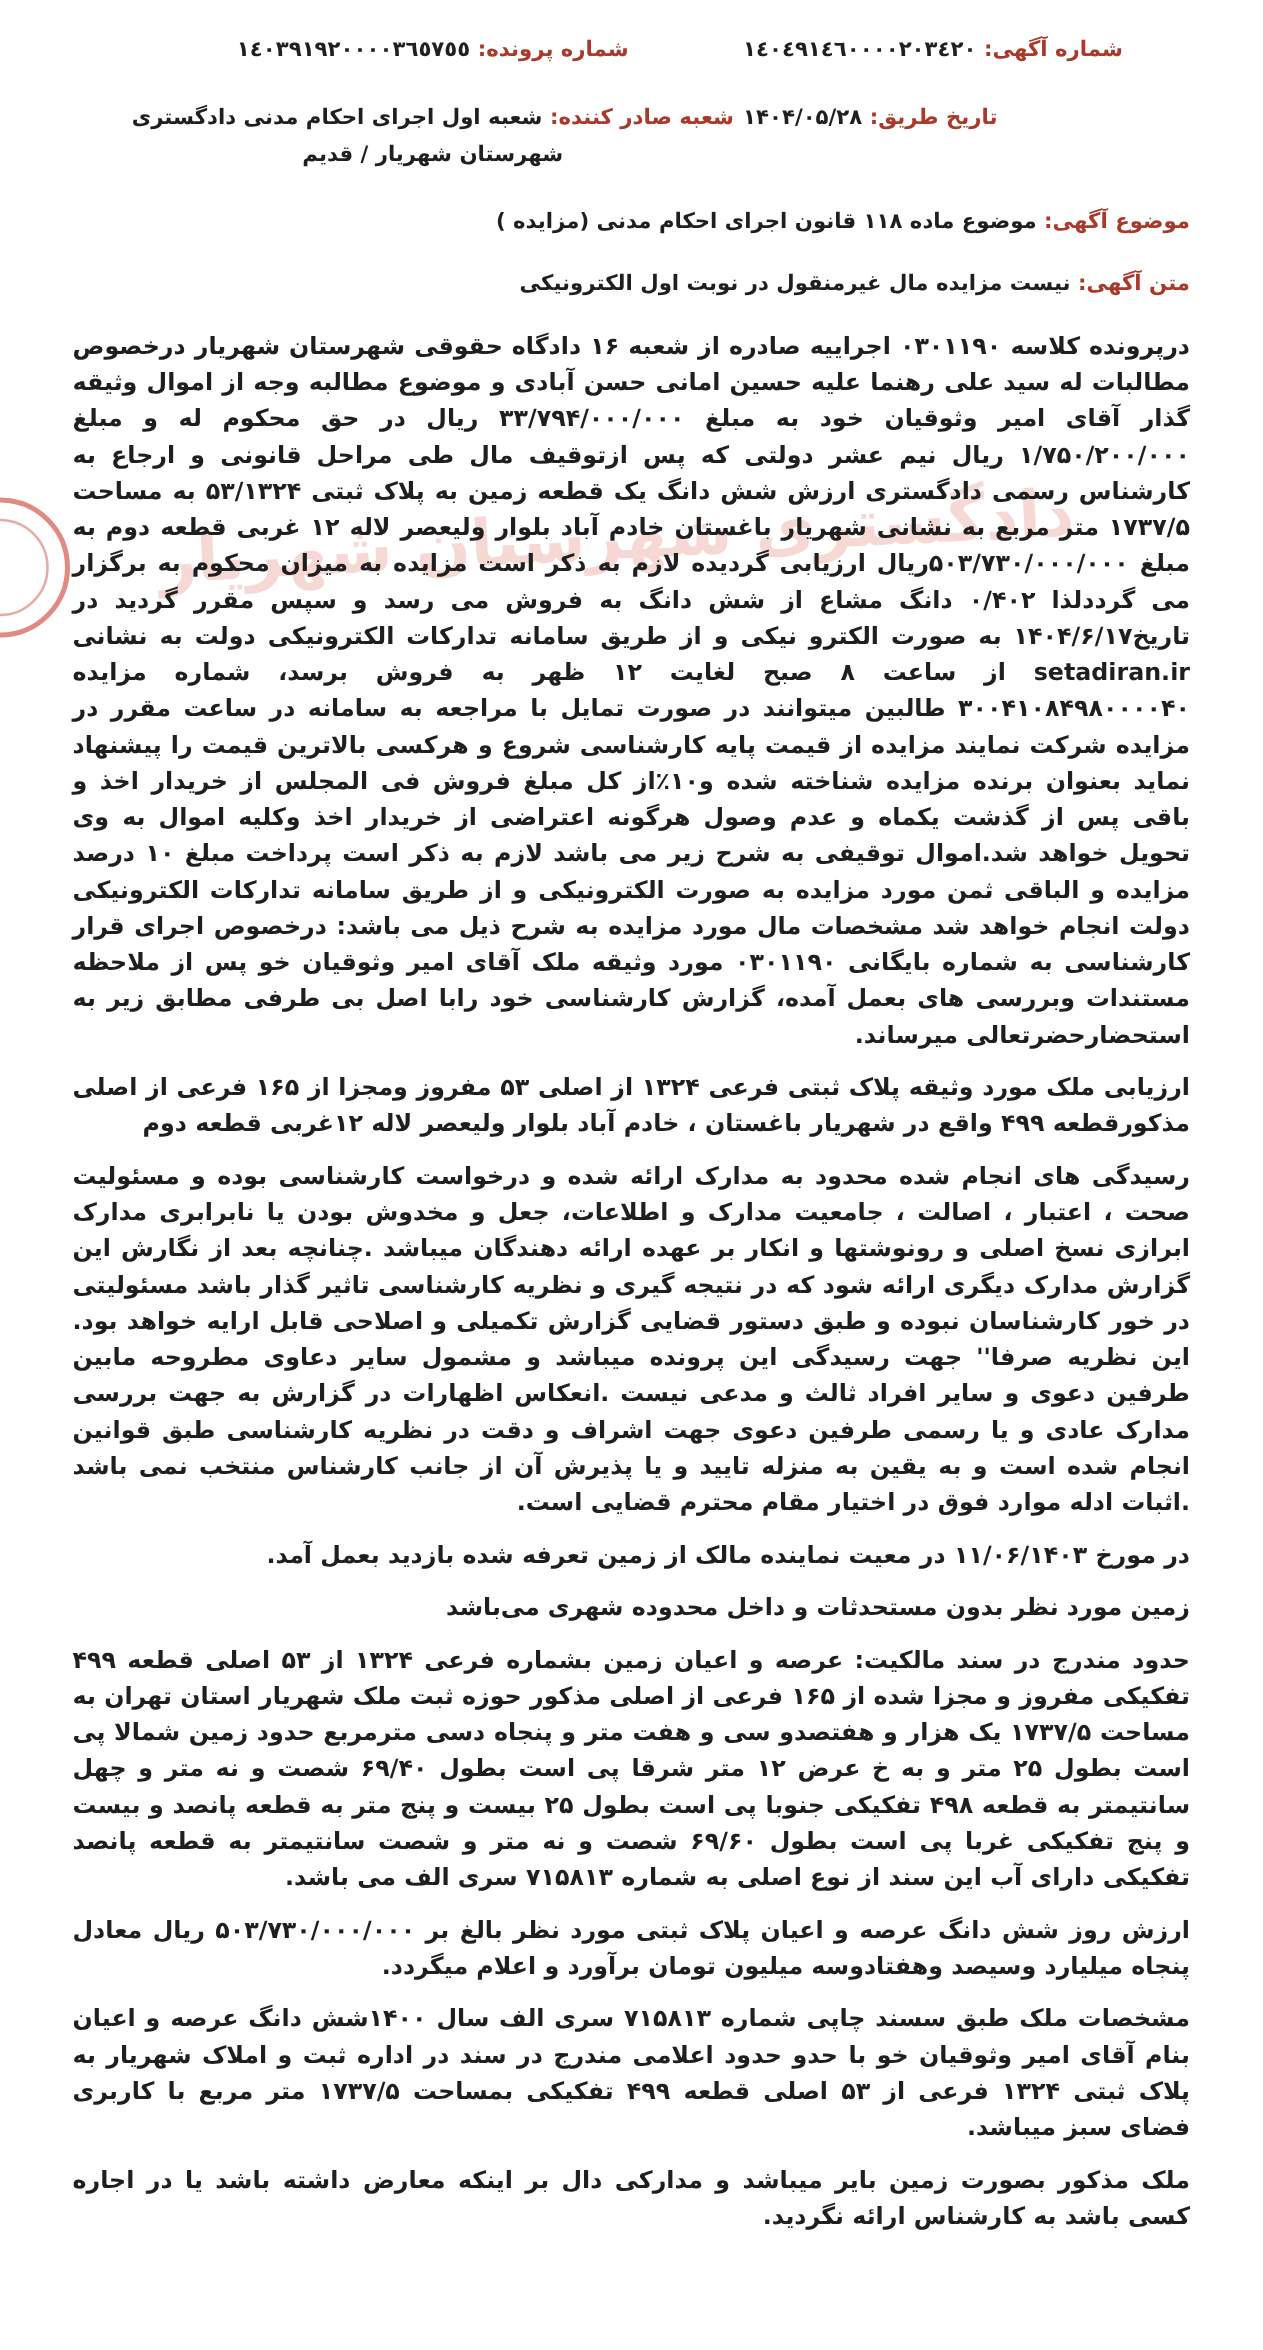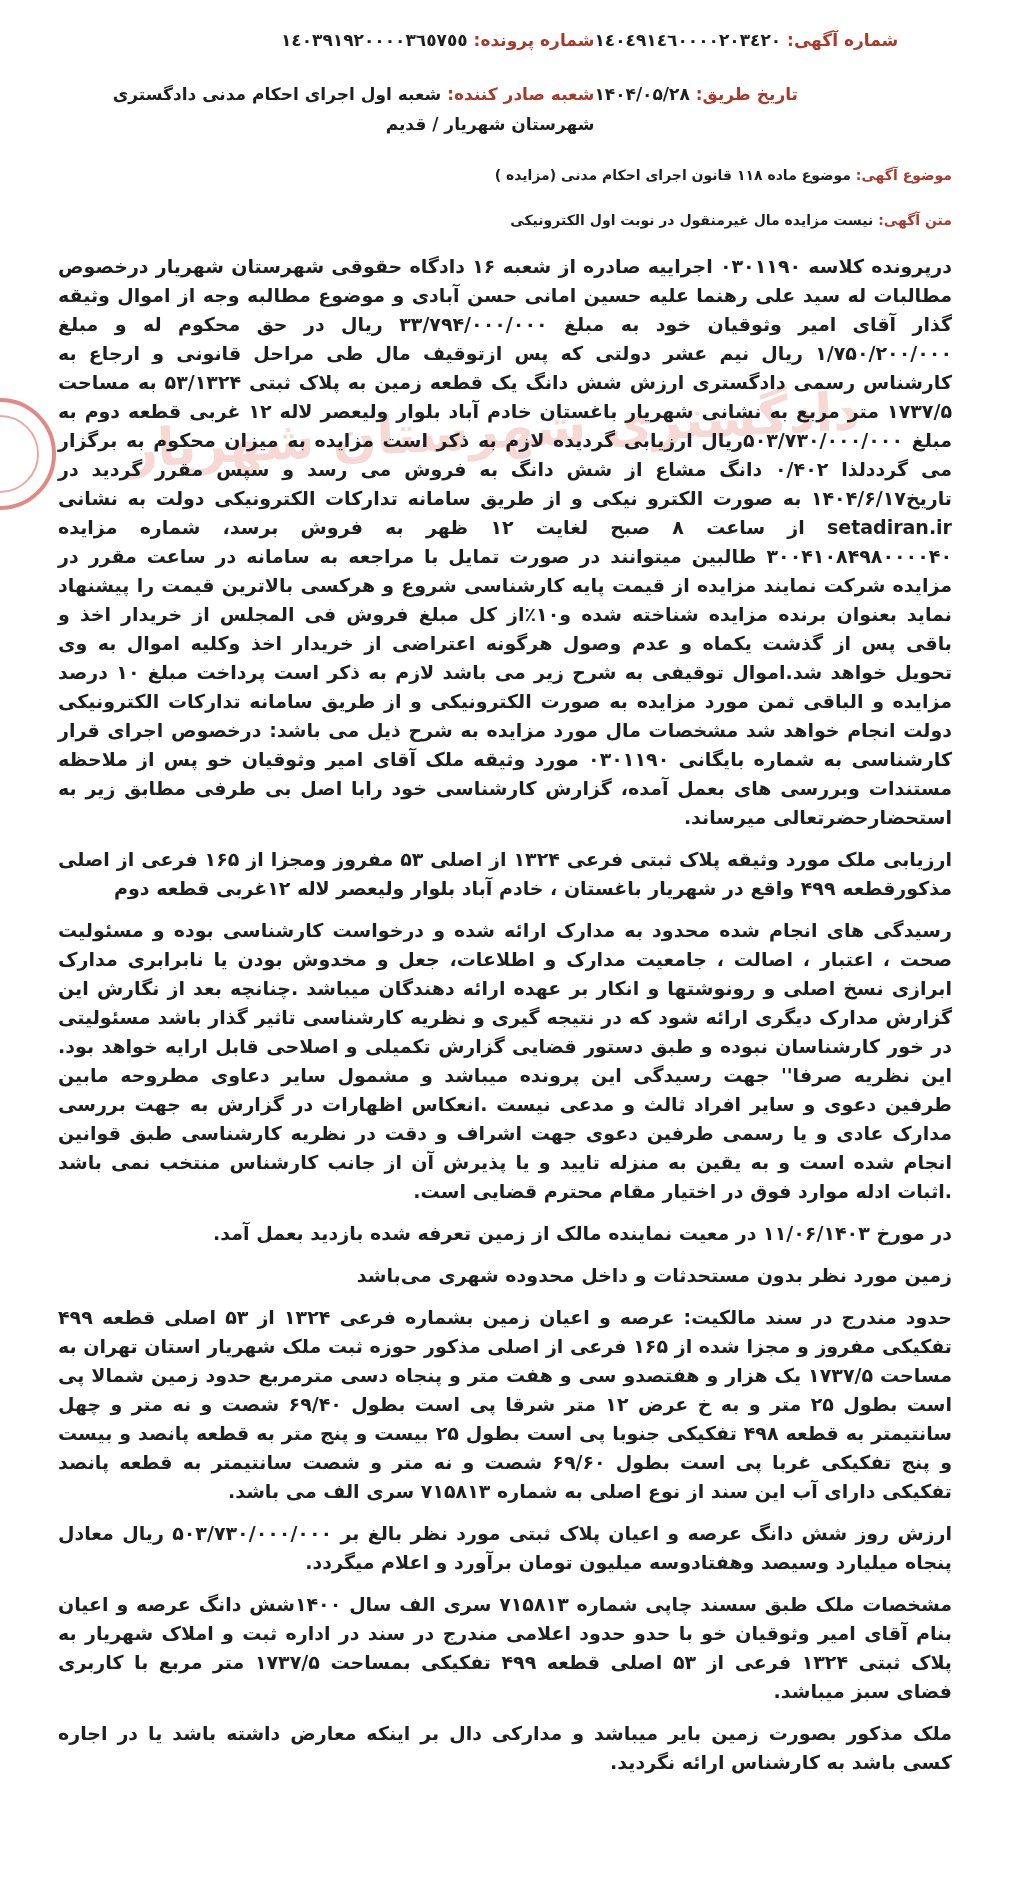--- a/index.html
+++ b/index.html
@@ -12,24 +12,24 @@
     background: #ffffff;
     direction: rtl;
     font-family: "DejaVu Sans", sans-serif;
     font-weight: 700;
     color: #1f1f1f;
     padding: 26px 58px 48px 58px;
     overflow: hidden;
   }
   .hdr-row { display: flex; align-items: flex-start; margin-bottom: 24px; font-size: 17px; line-height: 1.75; }
   .cell-right { flex: 0 0 40%; text-align: left; }
-  .cell-left  { flex: 1 1 auto; text-align: right; padding-left: 40px; }
+  .cell-left  { flex: 1 1 auto; text-align: center; padding-left: 40px; }
   .lbl { color: #a93a2b; }
   .val { color: #1f1f1f; }
-  .subject-row { margin-bottom: 20px; font-size: 14px; line-height: 1.75; text-align: right; }
+  .subject-row { margin-bottom: 20px; font-size: 17px; line-height: 1.75; text-align: right; }
   .content { position: relative; z-index: 2; }
   .content p {
     font-size: 19px;
     line-height: 29px;
     text-align: justify;
     margin-bottom: 13px;
     color: #1f1f1f;
   }
   .watermark {
     position: absolute;

